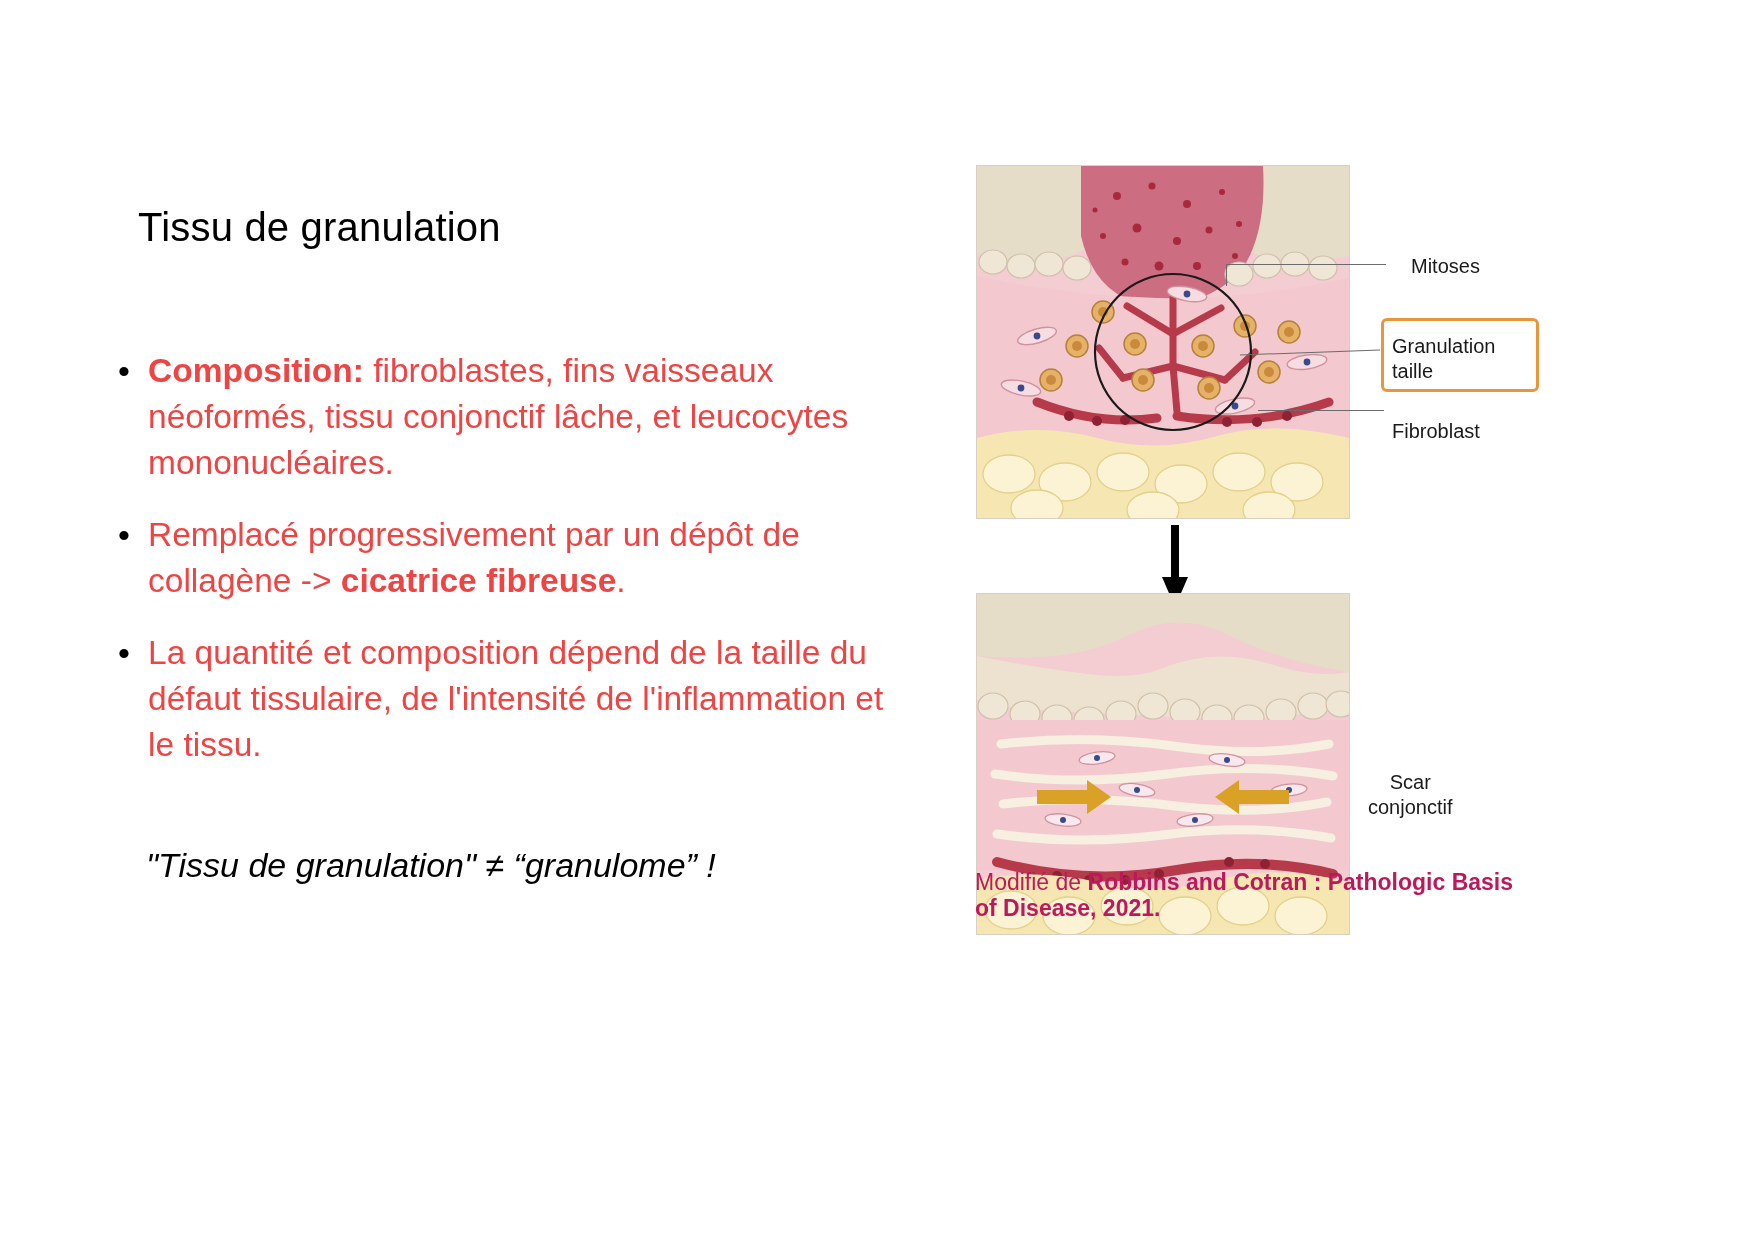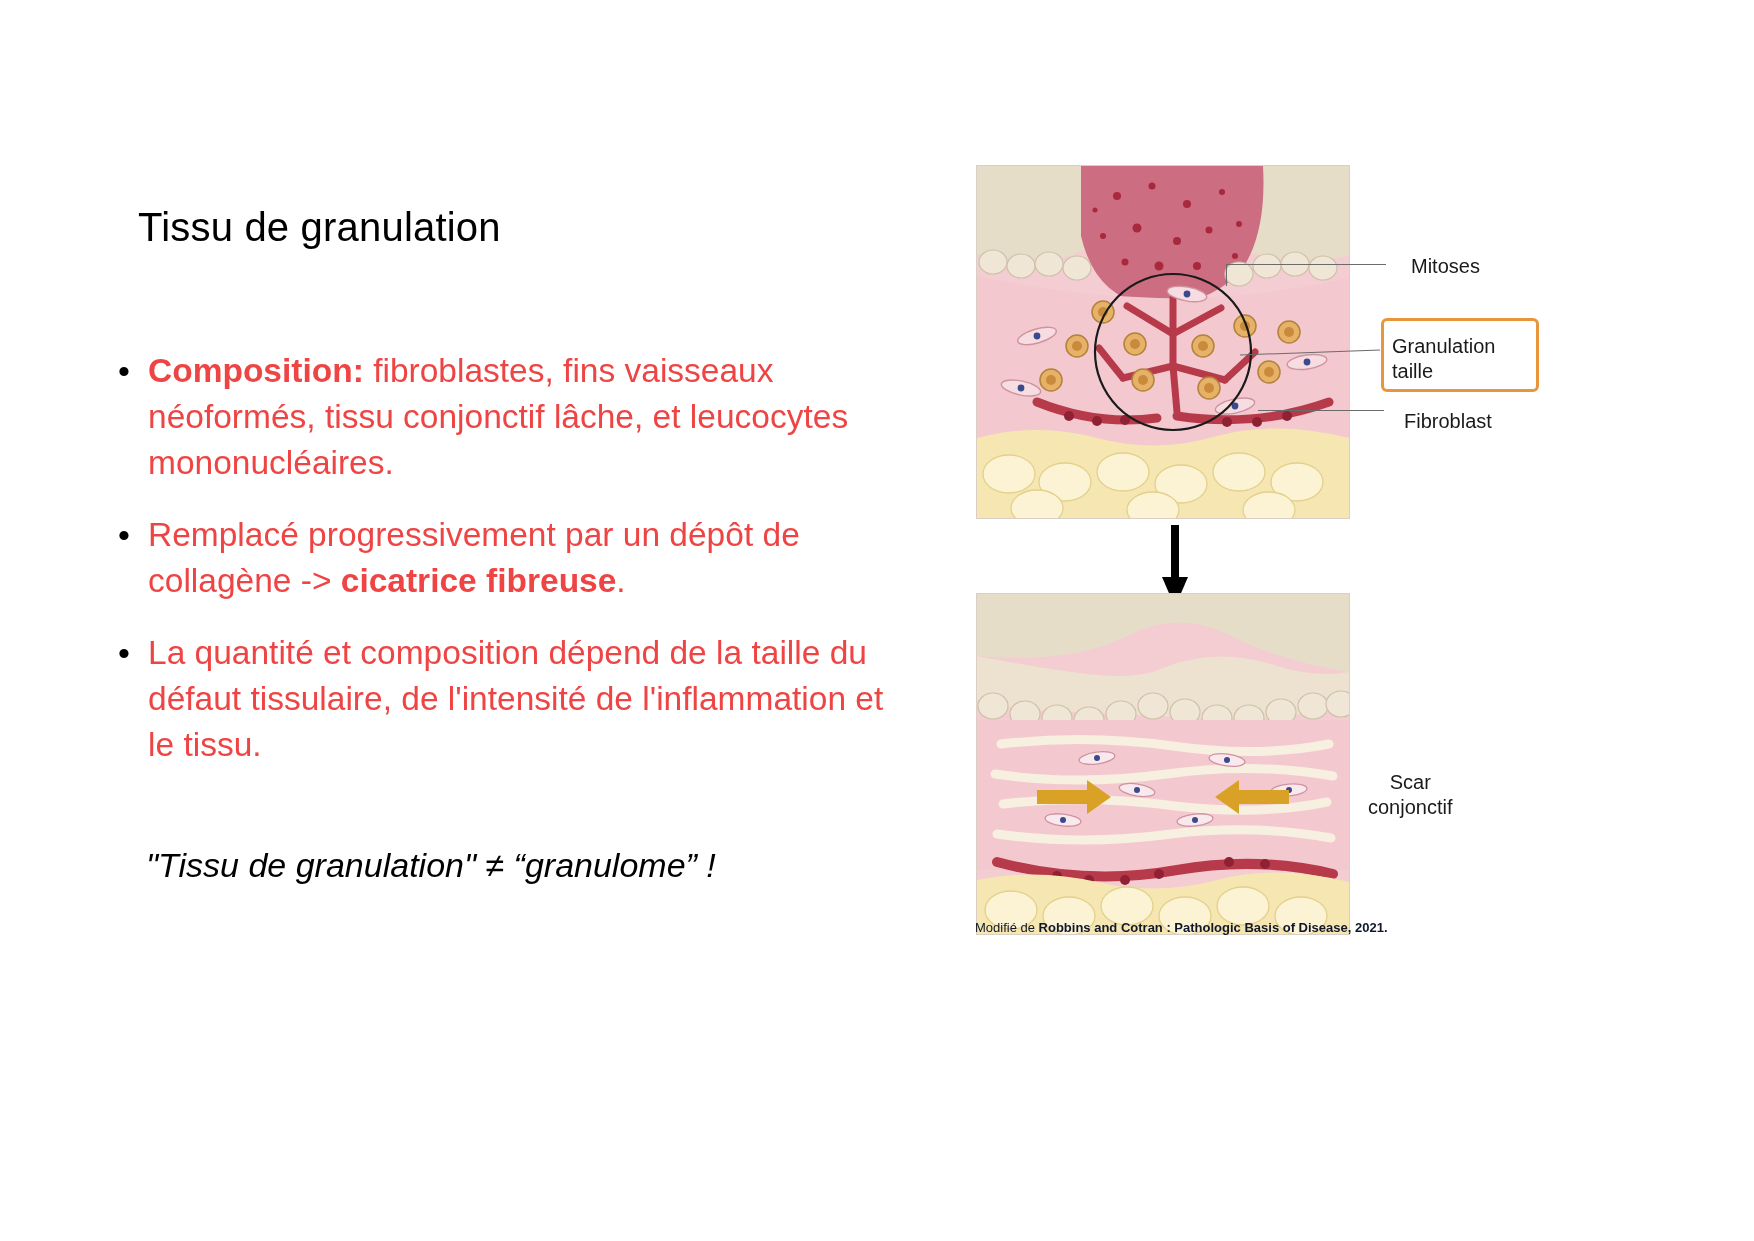--- a/index.html
+++ b/index.html
@@ -78,38 +78,38 @@
     width: 372px;
     border: 1px solid #d9cfc4;
     overflow: hidden;
   }
   .panel-top { top: 0px; height: 352px; }
   .panel-bottom { top: 428px; height: 340px; }
 
   .caption {
     position: absolute;
     left: 975px;
-    top: 915px;
+    top: 869px;
     width: 560px;
-    font-size: 13px;
+    font-size: 23px;
     line-height: 26px;
-    color: #0f172a;
+    color: #be185d;
   }
   .caption b { font-weight: bold; }
 
   
   .fig-label {
     position: absolute;
     font-size: 20px;
     line-height: 25px;
     color: #1a1a1a;
   }
   .label-mitoses  { left: 1395px; top: 254px; margin-left: 16px; }
   .label-granul   { left: 1392px; top: 334px; }
-  .label-fibro    { left: 1392px; top: 409px; margin-left: 12px; }
+  .label-fibro    { left: 1392px; top: 419px; }
   .label-scar     { left: 1368px; top: 770px; text-align: center; }
 
   .granulation-box {
     position: absolute;
     left: 1381px;
     top: 318px;
     width: 152px;
     height: 68px;
     border: 3px solid #e8963c;
     border-radius: 6px;

